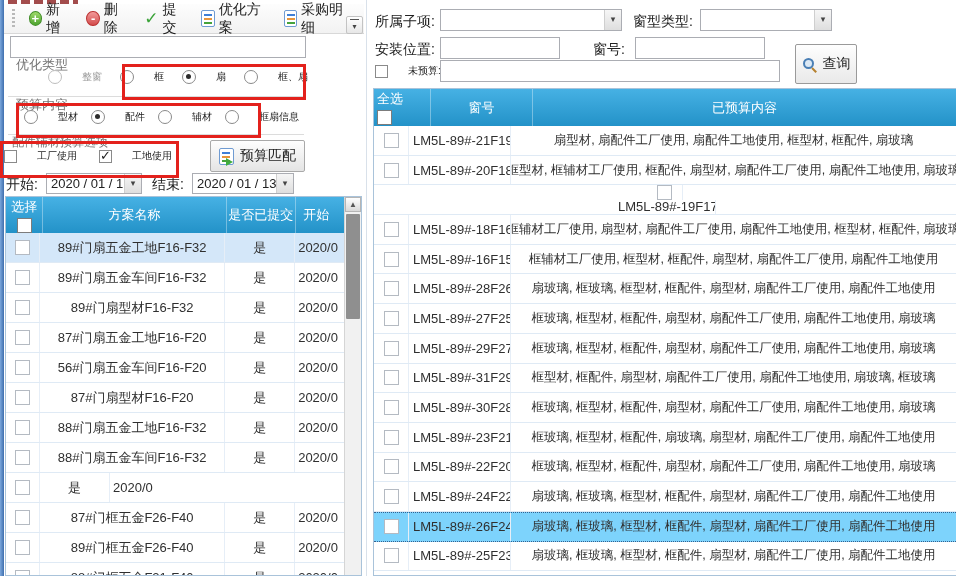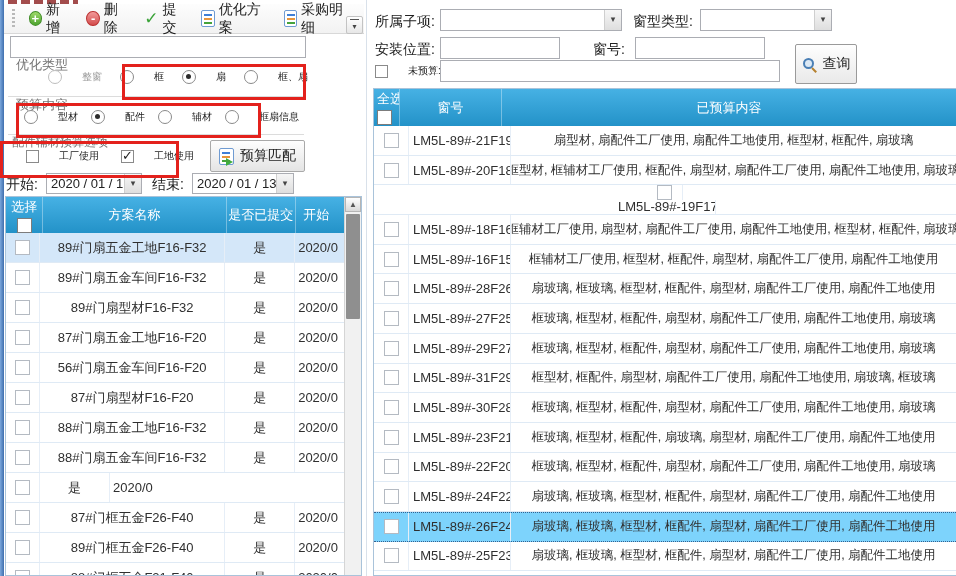--- a/index.html
+++ b/index.html
@@ -161,21 +161,21 @@
     </label>
 
     <label class="opt off">
       <span class="radio"></span>
       <span>框扇信息</span>
     </label>
   </div>
 <div class="abs hline" style="left:8px;top:134px;width:296px;"></div>
 
 <div class="abs group-label" style="left:12px;top:134px;font-size:12px;">配件辅材预算选项</div>
-<div class="abs" style="left:26px;top:149px;width:170px;display:flex;gap:22px;">
+<div class="abs" style="left:4px;top:149px;width:170px;display:flex;gap:22px;">
 
     <label class="opt unchecked">
       <span class="cbx"></span>
       <span>工厂使用</span>
     </label>
 
     <label class="opt checked">
       <span class="cbx"></span>
       <span>工地使用</span>
     </label>
@@ -356,21 +356,21 @@
 </label>
 <input class="abs txt" style="left: 440px; top: 60px; width: 340px; height: 22px;" value="">
 
 <div class="abs qbtn" style="left:795px;top:44px;width:62px;height:40px;">
   <span class="icon-search"></span>
   <span>查询</span>
 </div>
 
 <div class="abs tbl" style="left:373px;top:88px;width:583px;height:488px;border-right:none;">
   <div class="thead" style="height:37px;">
-    <div class="th" style="width:26px;align-items:flex-start;padding-left:3px;">
+    <div class="th" style="width:57px;align-items:flex-start;padding-left:3px;">
       <span>全选</span>
       <span class="hcb"></span>
     </div>
     <div class="th" style="width:102px;">
       <span>窗号</span>
       </div>
     <div class="th" style="flex:1;border-right:none;">
       <span>已预算内容</span>
       </div>
   </div>

